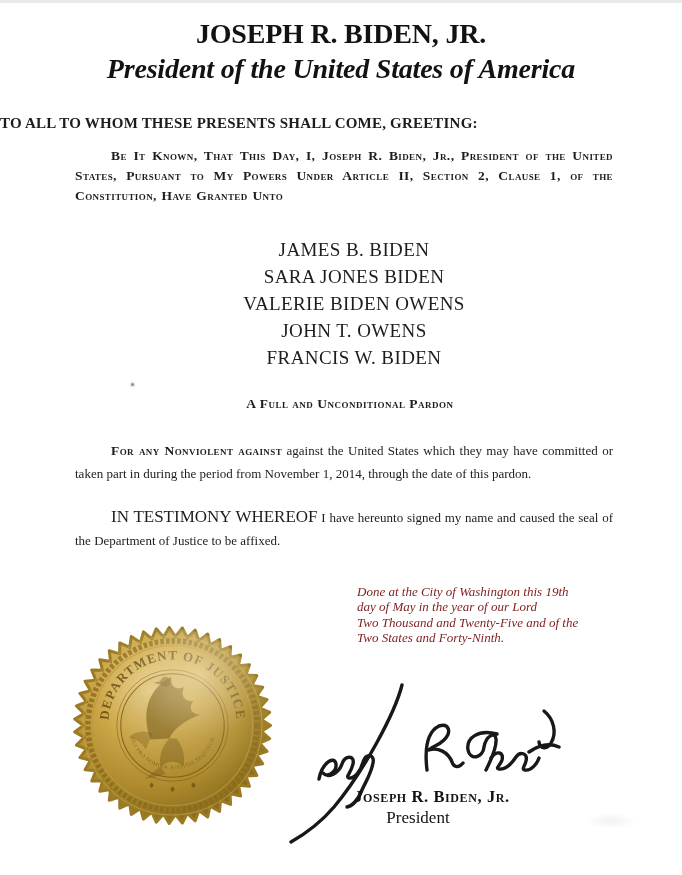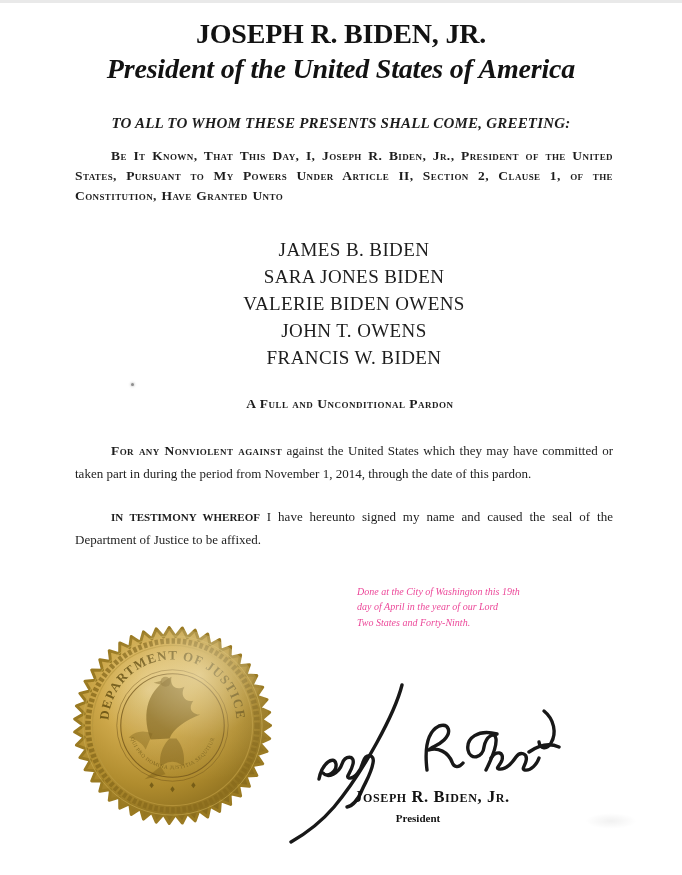--- a/index.html
+++ b/index.html
@@ -6,54 +6,54 @@
   .page{
     position:relative;width:682px;height:875px;margin:3px auto;
     background:#ffffff;overflow:hidden;
     font-family:"Liberation Serif", serif;color:#1d1d1d;
   }
   
   .header{position:absolute;top:14px;left:0;right:0;text-align:center;color:#121212;}
   .title{font-size:28px;font-weight:bold;line-height:34px;letter-spacing:-0.2px;}
   .subtitle{font-size:28px;font-weight:bold;font-style:italic;line-height:36px;letter-spacing:-0.2px;}
   
-  .salutation{position:absolute;top:112px;left:0;right:0;text-align:center;
-    font-weight:bold;font-size:15px;letter-spacing:0.2px;font-style:italic;}
+  .salutation{position:absolute;top:112px;left:0;right:0;text-align:left;
+    font-weight:bold;font-size:15px;letter-spacing:0.2px;}
   
   .preamble{position:absolute;top:143px;left:75px;width:538px;margin:0;
     font-weight:bold;font-variant:small-caps;font-size:13.5px;line-height:20px;
     text-align:justify;text-indent:36px;letter-spacing:0.4px;word-spacing:1px;}
   
   .names{position:absolute;top:233px;left:0;right:0;text-align:center;
     transform:translateX(13px);font-size:19px;line-height:27px;letter-spacing:0.4px;}
   
   .speck{position:absolute;left:131px;top:380px;width:3px;height:3px;border-radius:50%;
     background:#686868;opacity:.75;box-shadow:0 0 2px 1px rgba(130,130,130,.35);}
   
   .grant-heading{position:absolute;top:393px;left:0;right:0;text-align:center;
     transform:translateX(9px);font-weight:bold;font-variant:small-caps;
     font-size:13.5px;letter-spacing:0.5px;}
   
   .clause{position:absolute;margin:0;left:75px;width:538px;font-size:13px;
     line-height:22.5px;text-align:justify;text-indent:36px;}
   .clause.offenses{top:437px;}
   .clause.testimony{top:503px;}
   .lead-sc{font-weight:bold;font-variant:small-caps;letter-spacing:0.4px;font-size:13.5px;}
-  .lead-caps{font-weight:bold;font-size:11px;}
+  .lead-caps{font-weight:normal;font-size:17px;}
   
   .attestation{position:absolute;left:357px;top:581px;width:245px;
-    font-style:italic;font-size:10px;line-height:15.4px;color:#ec4899;}
+    font-style:italic;font-size:13px;line-height:15.4px;color:#7f1d1d;}
   
   .seal{position:absolute;left:73px;top:623px;width:199px;height:199px;}
   .sig{position:absolute;left:278px;top:670px;width:300px;height:180px;}
   
   .signer{position:absolute;left:302px;top:785px;width:260px;text-align:center;color:#121212;}
   .signer-name{font-weight:bold;font-variant:small-caps;font-size:16.5px;
     line-height:18px;letter-spacing:0.6px;}
-  .signer-title{font-weight:bold;font-size:11px;line-height:24px;transform:translateX(-14px);text-align:center;}
+  .signer-title{font-weight:normal;font-size:17px;line-height:24px;transform:translateX(-14px);text-align:center;}
   
   .smudge{position:absolute;left:585px;top:810px;width:52px;height:16px;border-radius:50%;
     background:radial-gradient(ellipse at center, rgba(0,0,0,0.055), rgba(0,0,0,0) 70%);}
 </style>
 </head>
 <body>
 
 <div class="page">
 
   <div class="header">
@@ -76,21 +76,22 @@
   <div class="speck"></div>
 
   <div class="grant-heading">A Full and Unconditional Pardon</div>
 
   <p class="clause offenses"><span class="lead-sc">For any Nonviolent against</span><span> against the United States which they may have committed or taken part in during the period from November 1, 2014, through the date of this pardon.</span></p>
 
   <p class="clause testimony"><span class="lead-caps">IN TESTIMONY WHEREOF</span><span> I have hereunto signed my name and caused the seal of the Department of Justice to be affixed.</span></p>
 
   <div class="attestation">
     <div>Done at the City of Washington this 19th</div>
-    <div>day of April in the year of our Lord</div>
+    <div>day of May in the year of our Lord</div>
+    <div>Two Thousand and Twenty-Five and of the</div>
     <div>Two States and Forty-Ninth.</div>
   </div>
 
   <svg class="seal" viewBox="0 0 200 200" aria-hidden="true">
     <defs>
       <radialGradient id="gGrad" cx="38%" cy="32%" r="78%">
         <stop offset="0%" stop-color="#e7cd85"></stop>
         <stop offset="32%" stop-color="#cfa94b"></stop>
         <stop offset="62%" stop-color="#b08c2e"></stop>
         <stop offset="85%" stop-color="#8f7120"></stop>

